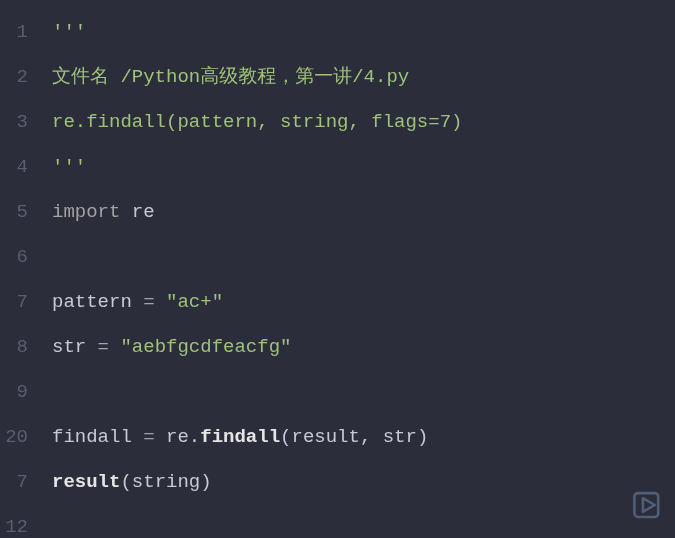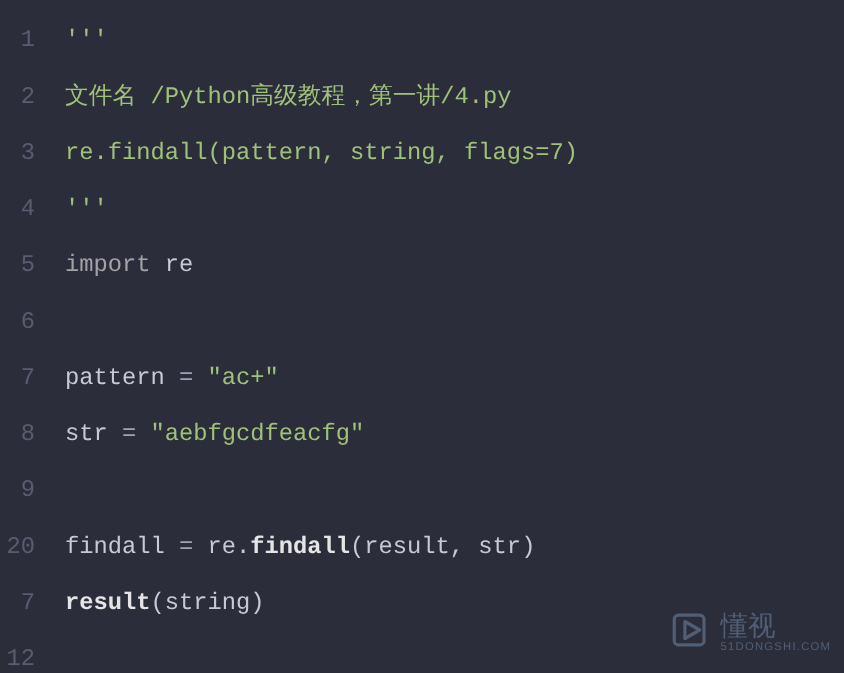--- a/index.html
+++ b/index.html
@@ -101,17 +101,13 @@
       <div class="line"><span class="tok-ident">findall </span><span class="tok-op">=</span><span class="tok-ident"> re</span><span class="tok-punc">.</span><span class="tok-func">findall</span><span class="tok-ident">(result, str)</span></div>
       <div class="line"><span class="tok-func">result</span><span class="tok-ident">(string)</span></div>
     </div>
 </div>
 
 <div class="watermark">
   <svg class="logo" viewBox="0 0 40 40">
     <rect x="4" y="6" width="28" height="28" rx="4" fill="none" stroke="#6f86a8" stroke-width="3"></rect>
     <path d="M14 12 L28 20 L14 28 Z" fill="none" stroke="#6f86a8" stroke-width="3" stroke-linejoin="round"></path>
   </svg>
-  <div>
-    <span>懂视</span>
-    <span class="sub">51DONGSHI.COM</span>
-  </div>
 </div>
 
 </body></html>

